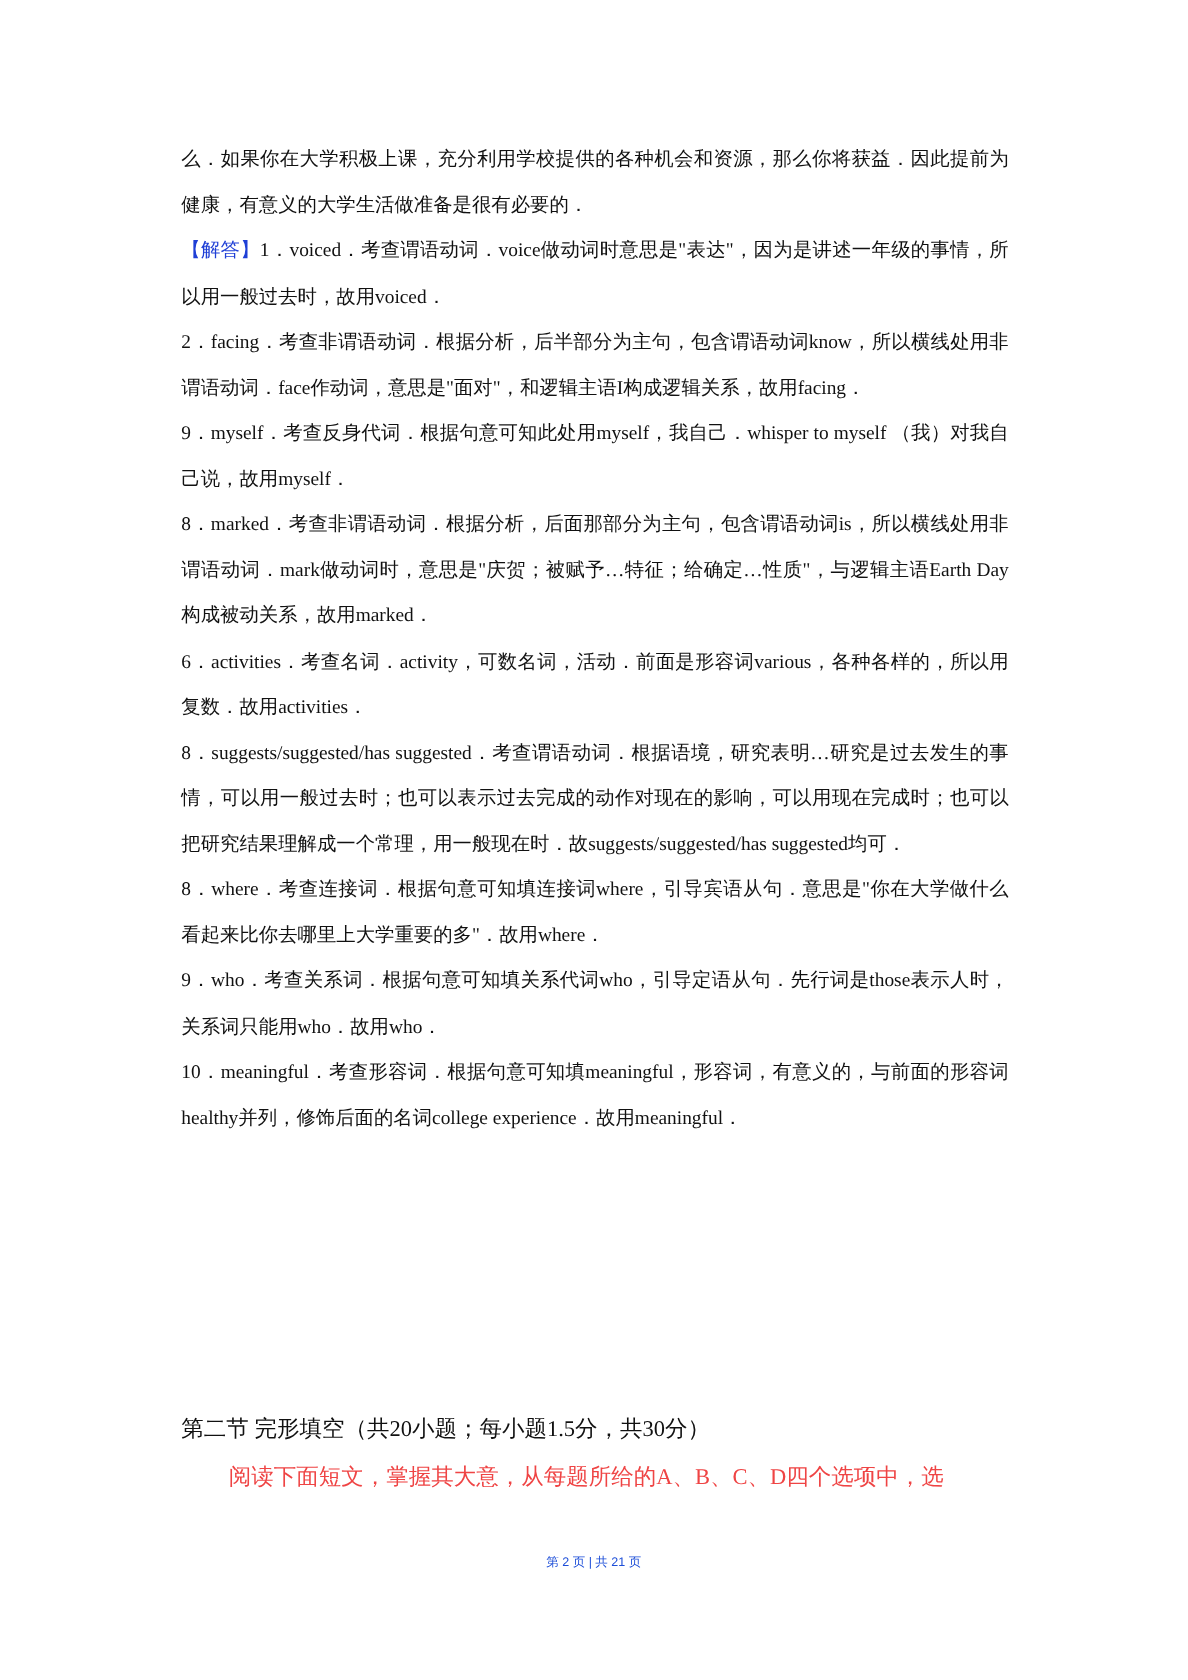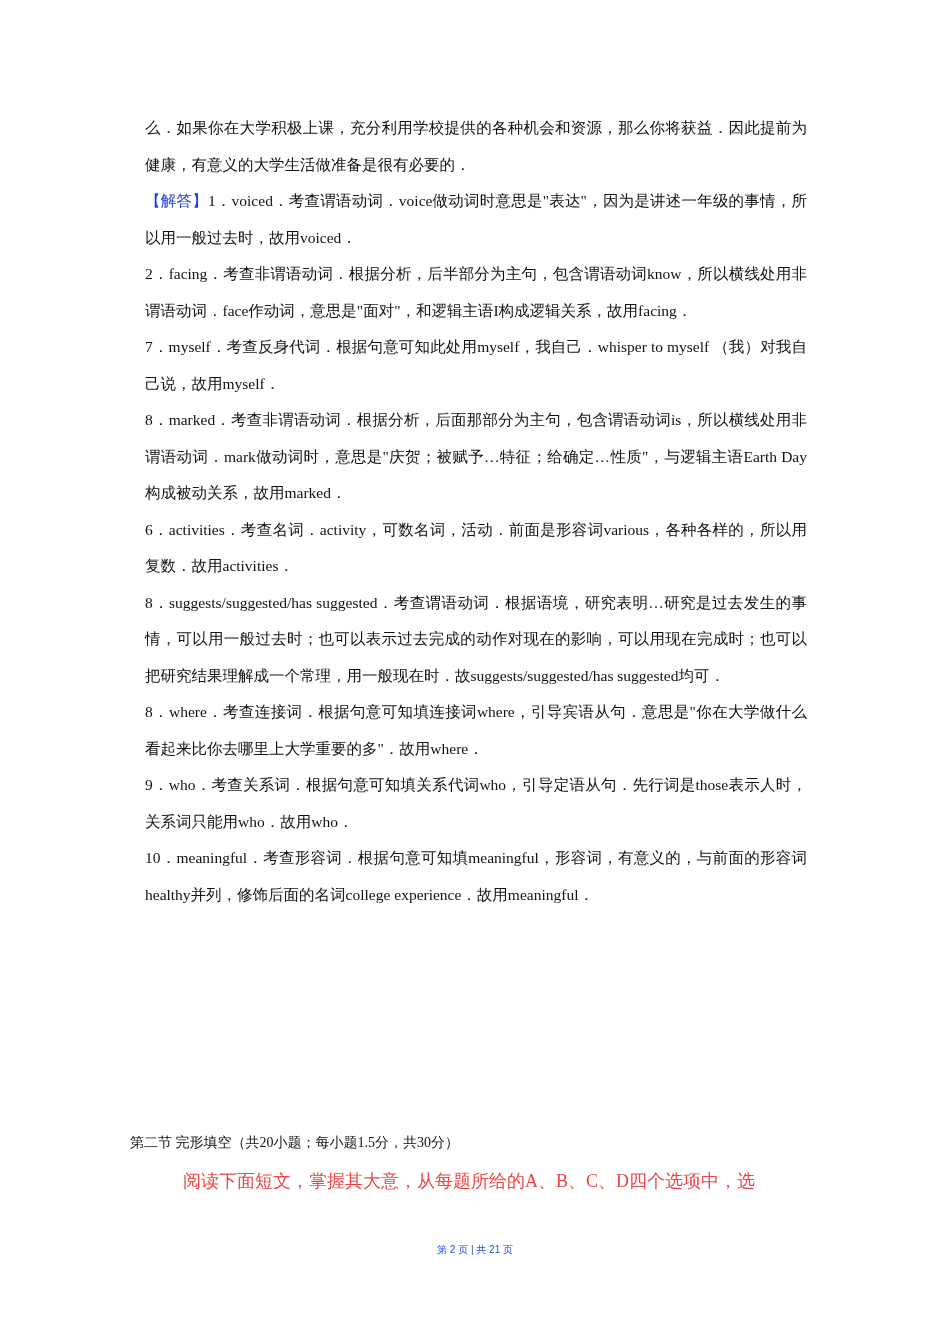--- a/index.html
+++ b/index.html
@@ -7,44 +7,44 @@
   .page { position: absolute; left: 0; top: 0; width: 950px; height: 1344px; background: #fff; border-radius: 32px; }
   .content {
     position: absolute; left: 145px; top: 110px; width: 662px;
     font-family: "Liberation Serif", "DejaVu Serif", serif;
     font-size: 15.5px; color: #111; line-height: 36.5px;
     text-align: justify;
   }
   .content p { margin: 0; }
   .tag { color: #1f3fd6; }
   .section-title {
-    position: absolute; left: 130px; top: 1128px; width: 662px;
+    position: absolute; left: 145px; top: 1128px; width: 662px;
     font-family: "Liberation Serif", "DejaVu Serif", serif;
-    font-size: 14px; color: #111; line-height: 30px;
+    font-size: 18px; color: #111; line-height: 30px;
   }
   .instruction {
     position: absolute; left: 145px; top: 1166px; width: 662px;
     font-family: "Liberation Serif", "DejaVu Serif", serif;
     font-size: 18px; color: #ef4444; line-height: 30px; text-indent: 38px;
   }
   .footer {
     position: absolute; left: 0; top: 1243px; width: 950px; text-align: center;
     font-family: "Liberation Sans", "DejaVu Sans", sans-serif;
     font-size: 10px; color: #1d4ed8;
   }
 </style>
 </head>
 <body>
 
 <div class="page">
   <div class="content">
     <p>么．如果你在大学积极上课，充分利用学校提供的各种机会和资源，那么你将获益．因此提前为健康，有意义的大学生活做准备是很有必要的．</p>
     <p><span class="tag">【解答】</span><span>1．voiced．考查谓语动词．voice做动词时意思是"表达"，因为是讲述一年级的事情，所以用一般过去时，故用voiced．</span></p>
     <p>2．facing．考查非谓语动词．根据分析，后半部分为主句，包含谓语动词know，所以横线处用非谓语动词．face作动词，意思是"面对"，和逻辑主语I构成逻辑关系，故用facing．</p>
-    <p>7．myself．考查反身代词．根据句意可知此处用myself，我自己．whisper to myself （我）对我自己说，故用myself．</p>
+    <p>9．myself．考查反身代词．根据句意可知此处用myself，我自己．whisper to myself （我）对我自己说，故用myself．</p>
     <p>8．marked．考查非谓语动词．根据分析，后面那部分为主句，包含谓语动词is，所以横线处用非谓语动词．mark做动词时，意思是"庆贺；被赋予…特征；给确定…性质"，与逻辑主语Earth Day构成被动关系，故用marked．</p>
     <p>6．activities．考查名词．activity，可数名词，活动．前面是形容词various，各种各样的，所以用复数．故用activities．</p>
     <p>8．suggests/suggested/has suggested．考查谓语动词．根据语境，研究表明…研究是过去发生的事情，可以用一般过去时；也可以表示过去完成的动作对现在的影响，可以用现在完成时；也可以把研究结果理解成一个常理，用一般现在时．故suggests/suggested/has suggested均可．</p>
     <p>8．where．考查连接词．根据句意可知填连接词where，引导宾语从句．意思是"你在大学做什么看起来比你去哪里上大学重要的多"．故用where．</p>
     <p>9．who．考查关系词．根据句意可知填关系代词who，引导定语从句．先行词是those表示人时，关系词只能用who．故用who．</p>
     <p>10．meaningful．考查形容词．根据句意可知填meaningful，形容词，有意义的，与前面的形容词healthy并列，修饰后面的名词college experience．故用meaningful．</p>
   </div>
 
   <div class="section-title">第二节 完形填空（共20小题；每小题1.5分，共30分）</div>
   <div class="instruction">阅读下面短文，掌握其大意，从每题所给的A、B、C、D四个选项中，选</div>

